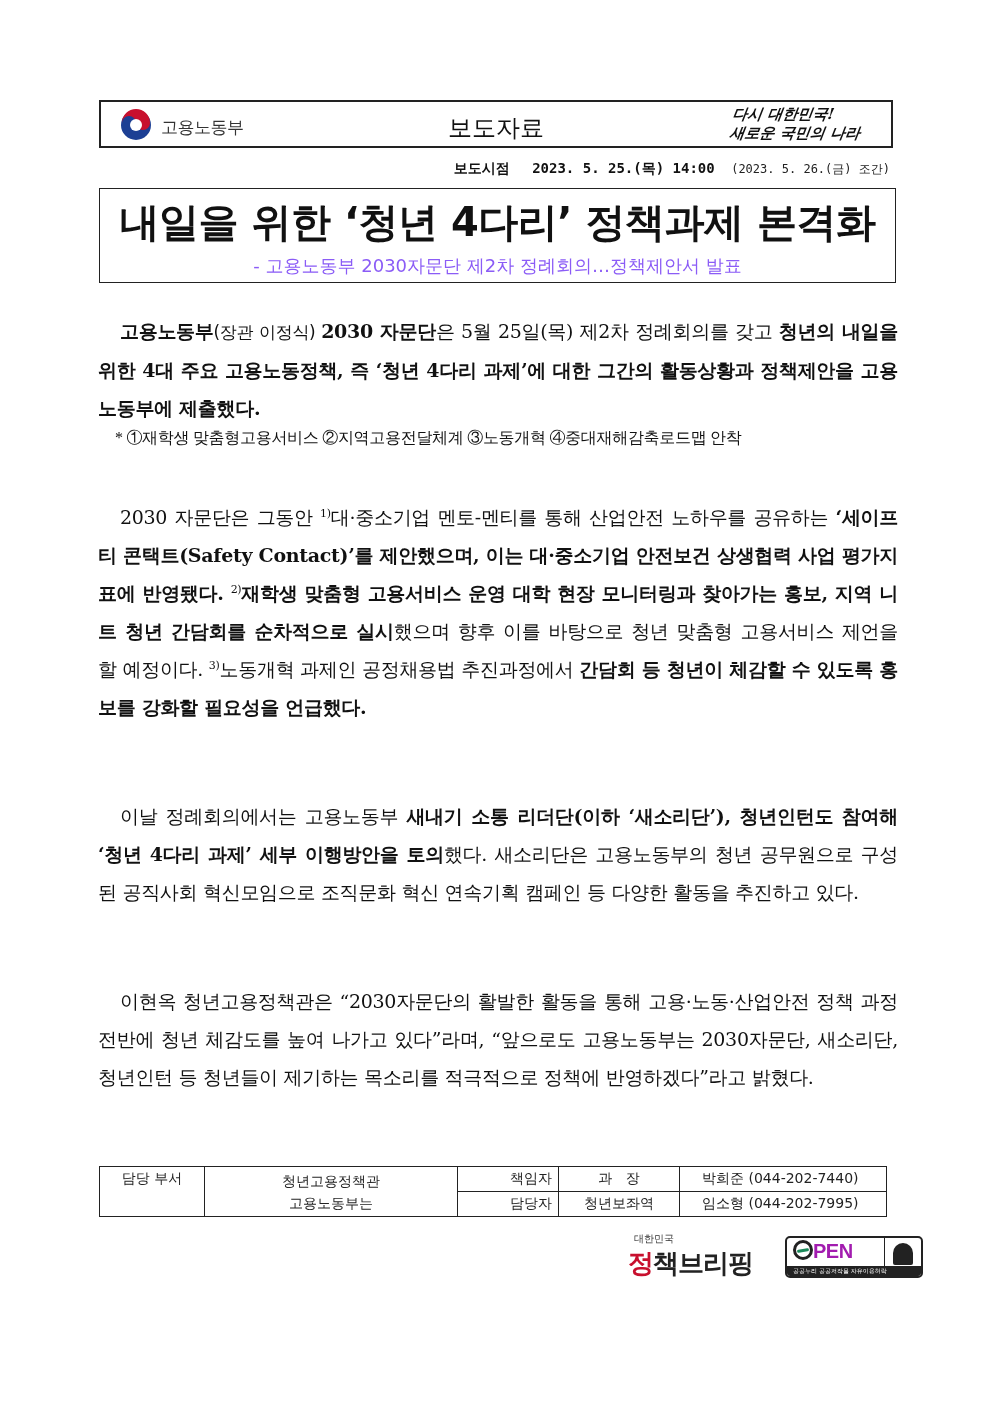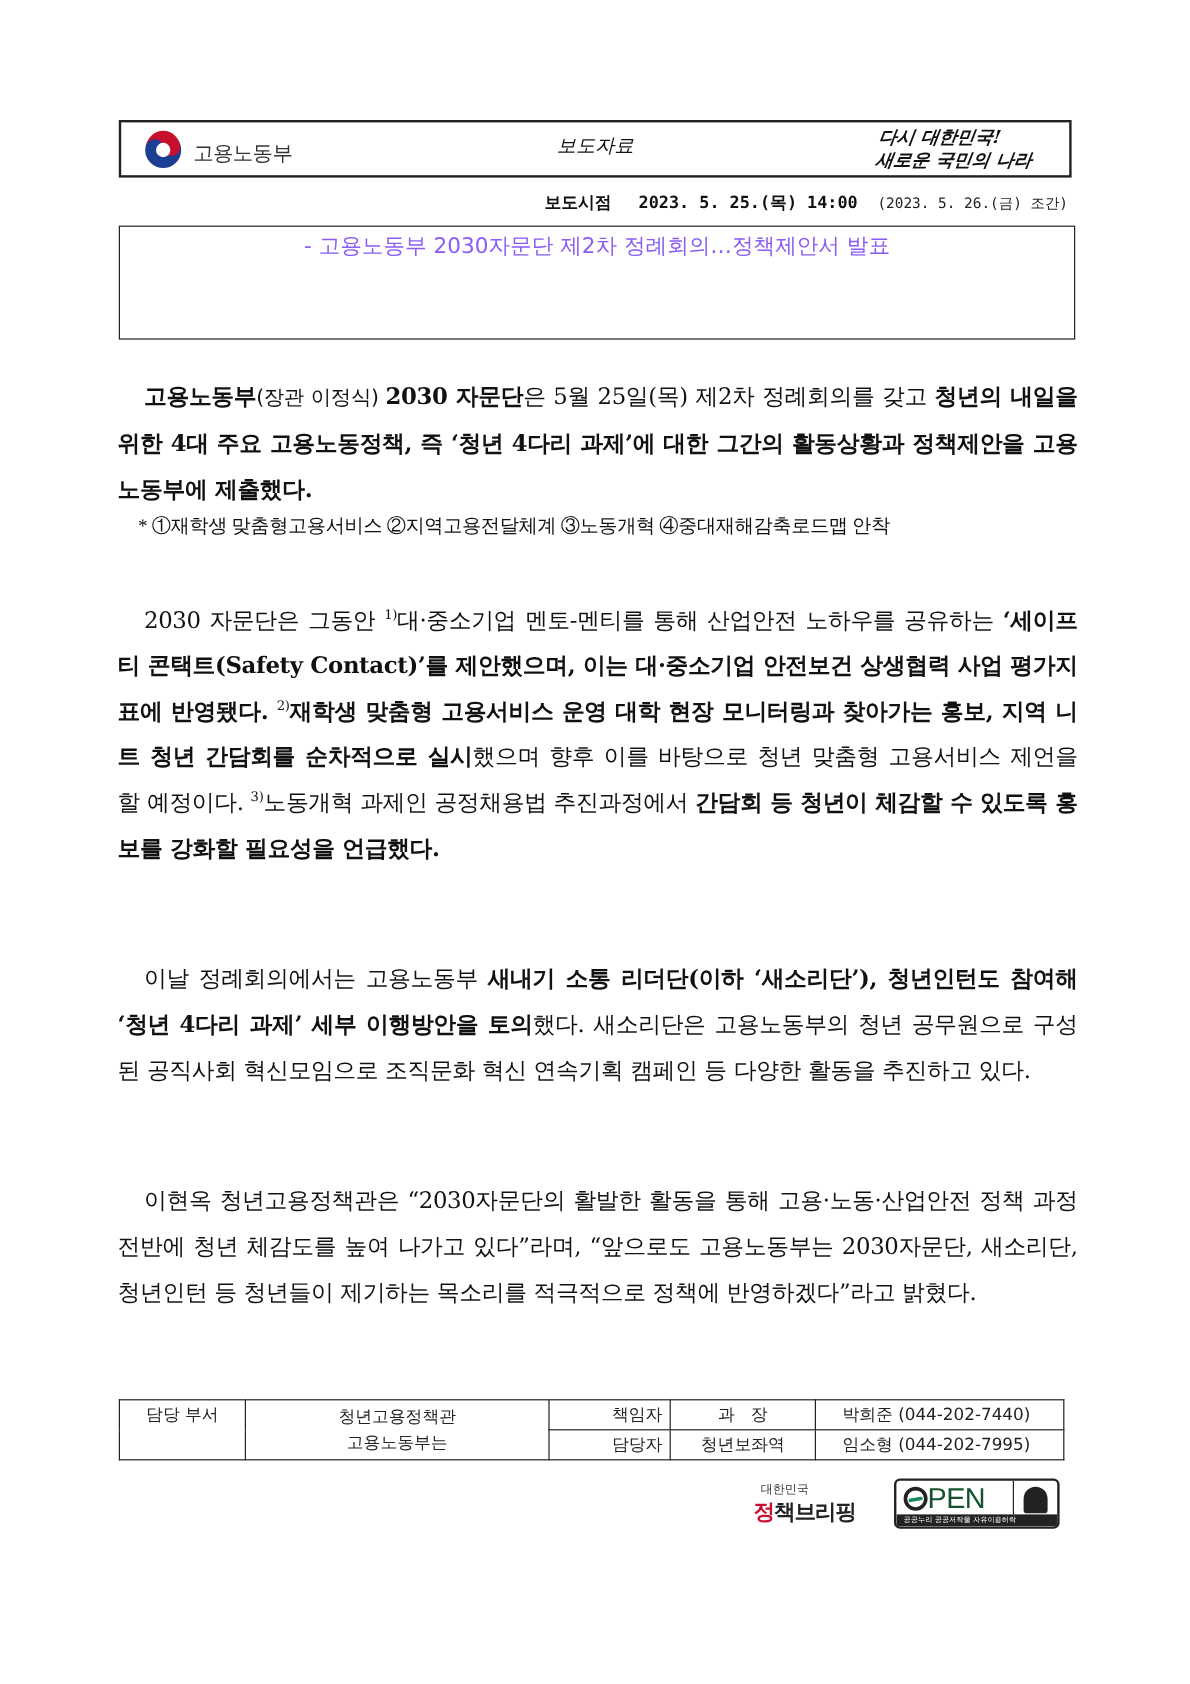--- a/index.html
+++ b/index.html
@@ -1,21 +1,21 @@
 <!DOCTYPE html>
 <html><head>
 <meta charset="utf-8">
 <style>
   html, body { margin:0; padding:0; background:#ffffff; }
   body { width:992px; height:1403px; position:relative; overflow:hidden; font-family:"DejaVu Sans", sans-serif; color:#111; }
 
   .header-box { position:absolute; left:99px; top:100px; width:794px; height:48px; border:2px solid #222; box-sizing:border-box; }
   .logo { position:absolute; left:18px; top:6px; display:flex; align-items:center; gap:8px; }
   .logo-text { font-size:17px; color:#333; letter-spacing:-0.5px; font-family:"DejaVu Sans", sans-serif; }
-  .press-label { position:absolute; left:0; right:0; top:10px; text-align:center; font-size:16px; color:#111; font-family:"DejaVu Sans", sans-serif;font-style:italic; }
+  .press-label { position:absolute; left:0; right:0; top:10px; text-align:center; font-size:24px; color:#111; font-family:"DejaVu Sans", sans-serif; }
   .slogan { position:absolute; right:30px; top:3px; font-family:"DejaVu Serif", serif; font-style:italic; font-weight:bold; font-size:15px; line-height:19px; color:#111; transform:skewX(-8deg); text-align:left; }
   .slogan div:nth-child(2){ padding-left:0; }
 
   .release-time { position:absolute; right:102px; top:160px; font-size:14px; color:#111; font-family:"DejaVu Sans Mono", monospace; white-space:nowrap; }
   .release-time .lbl { font-weight:bold; font-family:"DejaVu Sans", sans-serif; margin-right:14px; }
   .release-time .main { font-weight:bold; }
   .release-time .sub { font-size:12px; margin-left:8px; color:#222; }
 
   .title-box { position:absolute; left:99px; top:188px; width:797px; height:95px; border:1.5px solid #222; box-sizing:border-box; text-align:center; }
   .title { font-size:40px; font-weight:bold; margin-top:6px; letter-spacing:-0.5px; font-family:"DejaVu Sans", sans-serif; }
@@ -31,24 +31,24 @@
   table.contact td { border:1px solid #222; padding:0 6px; height:24px; vertical-align:middle; }
   .c-dept-label { width:92px; vertical-align:top !important; padding-top:3px !important; text-align:center; }
   .c-dept { width:240px; text-align:center; line-height:22px; }
   .c-role { width:88px; text-align:right;margin-top:24px; }
   .c-pos { width:108px; text-align:center; }
   .c-name { text-align:left; padding-left:22px !important; }
 
   .footer-logos { position:absolute; left:628px; top:1232px; display:flex; align-items:center; gap:32px; }
   .kpb { display:flex; flex-direction:column; align-items:flex-start; }
   .kpb-small { font-size:10px; color:#333; margin-left:6px; }
-  .kpb-big { font-size:18px; font-weight:bold; color:#222; letter-spacing:-1px; }
+  .kpb-big { font-size:26px; font-weight:bold; color:#222; letter-spacing:-1px; }
   .kpb-big .red { color:#c8102e; }
   .open-badge { width:138px; height:42px; border:2px solid #222; border-radius:5px; position:relative; box-sizing:border-box; overflow:hidden; background:#fff; }
-  .open-word { position:absolute; left:6px; top:2px; font-size:24px; font-weight:normal; color:#14532d; font-family:"Liberation Sans", sans-serif; letter-spacing:-0.5px; }
+  .open-word { position:absolute; left:6px; top:2px; font-size:20px; font-weight:bold; color:#a21caf; font-family:"Liberation Sans", sans-serif; letter-spacing:-0.5px; }
   .open-word .o { color:#111; display:inline-block; width:20px; height:20px; border:3px solid #222; border-radius:50%; box-sizing:border-box; vertical-align:-2px; position:relative; }
   .open-word .o:after { content:""; position:absolute; left:1px; right:1px; top:6px; height:3px; background:#1b8a5a; border-radius:2px; transform:rotate(-10deg); }
   .open-divider { position:absolute; right:36px; top:0; bottom:10px; border-left:1.5px solid #222; }
   .open-person { position:absolute; right:8px; top:5px; width:20px; height:22px; background:#222; border-radius:10px 10px 2px 2px; }
   .open-strip { position:absolute; left:0; right:0; bottom:0; height:10px; background:#222; color:#fff; font-size:6px; line-height:10px; padding-left:6px; white-space:nowrap; }
 </style>
 </head>
 <body>
 
 <div class="header-box">
@@ -69,20 +69,21 @@
   </div>
 </div>
 
 <div class="release-time">
   <span class="lbl">보도시점</span>
   <span class="main">2023. 5. 25.(목) 14:00</span>
   <span class="sub">(2023. 5. 26.(금) 조간)</span>
 </div>
 
 <div class="title-box">
+  <div class="title">내일을 위한 ‘청년 4다리’ 정책과제 본격화</div>
   <div class="subtitle">- 고용노동부 2030자문단 제2차 정례회의…정책제안서 발표</div>
 </div>
 
 <div class="body-text indent" style="top:312px;">
   <b>고용노동부</b><span style="font-family:'DejaVu Sans',sans-serif;font-size:17px;">(장관 이정식) </span><b>2030 자문단</b><span>은 5월 25일(목) 제2차 정례회의를 갖고 </span><b>청년의 내일을 위한 4대 주요 고용노동정책, 즉 ‘청년 4다리 과제’에 대한 그간의 활동상황과 정책제안을 고용노동부에 제출했다.</b>
 </div>
 
 <div class="note">* ①재학생 맞춤형고용서비스 ②지역고용전달체계 ③노동개혁 ④중대재해감축로드맵 안착</div>
 
 <div class="body-text indent" style="top:498px;">

